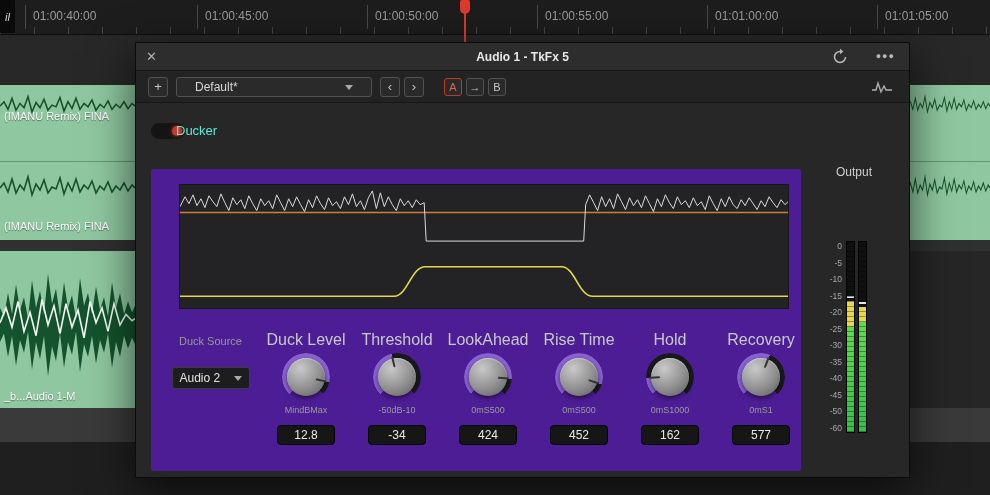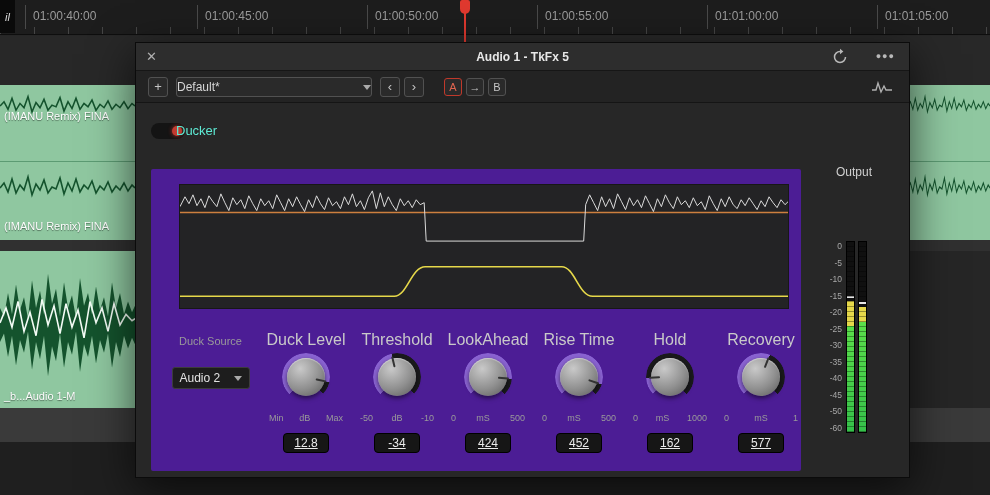--- a/index.html
+++ b/index.html
@@ -50,21 +50,21 @@
     font-size:12px;font-weight:bold;color:#e8e8e8;}
   .close-btn{position:absolute;left:10px;top:0;height:28px;line-height:28px;color:#b0b0b0;font-size:13px;cursor:default;}
   .hist-btn{position:absolute;right:60px;top:5px;width:18px;height:18px;}
   .menu-btn{position:absolute;right:14px;top:0;height:28px;line-height:26px;color:#b8b8b8;font-size:9px;letter-spacing:1px;}
 
   .presetbar{position:relative;height:32px;background:#232323;border-bottom:1px solid #151515;}
   .sq-btn{position:absolute;top:6px;width:20px;height:20px;border:1px solid #515151;border-radius:3px;
     color:#c5c5c5;font-size:13px;line-height:18px;text-align:center;background:#2a2a2a;}
   .add-btn{left:12px;}
   .preset-select{position:absolute;left:40px;top:6px;width:196px;height:20px;border:1px solid #515151;
-    border-radius:3px;background:#2a2a2a;color:#d6d6d6;font-size:12px;line-height:18px;padding:0 0;
+    border-radius:3px;background:#2a2a2a;color:#d6d6d6;font-size:12px;line-height:18px;padding:0 18px;
     display:flex;justify-content:space-between;align-items:center;}
   .tri-down{width:0;height:0;border-left:4px solid transparent;border-right:4px solid transparent;border-top:5px solid #aaa;}
   .prev-btn{left:244px;}
   .next-btn{left:268px;}
   .ab{position:absolute;top:7px;width:18px;height:18px;border:1px solid #515151;border-radius:3px;
     color:#c5c5c5;font-size:11px;line-height:16px;text-align:center;background:#2a2a2a;}
   .a-btn{left:308px;border-color:#c0392b;color:#e06550;}
   .arrow-btn{left:330px;}
   .b-btn{left:352px;}
   .wavicon-btn{position:absolute;right:16px;top:8px;width:22px;height:16px;}
@@ -87,23 +87,23 @@
   .knob{position:relative;width:48px;height:48px;margin-top:6px;}
   .knob-ring{position:absolute;inset:0;border-radius:50%;
     background:conic-gradient(from 225deg,var(--purple) calc(var(--arc,0.5)*270deg),#1a1a1c calc(var(--arc,0.5)*270deg) 270deg,transparent 270deg);
     -webkit-mask:radial-gradient(closest-side,transparent 70%,#000 71%);
             mask:radial-gradient(closest-side,transparent 70%,#000 71%);}
   .knob-face{position:absolute;inset:5px;border-radius:50%;
     background:radial-gradient(circle at 35% 28%,#c9c9c9,#909090 55%,#5f5f5f 95%);
     box-shadow:0 2px 5px rgba(0,0,0,.55), inset 0 1px 1px rgba(255,255,255,.4);}
   .knob-rot{position:absolute;inset:0;transform:rotate(calc(-135deg + var(--arc,0.5)*270deg));}
   .knob-pointer{position:absolute;left:calc(50% - 1px);top:3px;width:2px;height:11px;background:#333;border-radius:1px;}
-  .knob-range{width:74px;display:flex;justify-content:space-between;font-size:9px;color:#9a9a9a;margin-top:12px;}
-  .knob-value{width:46px;height:20px;margin-top:10px;background:#161616;border:1px solid #000;border-radius:4px;
-    color:#eaeaea;font-size:12px;line-height:18px;text-align:center;text-decoration:underline;}
+  .knob-range{width:74px;display:flex;justify-content:center;font-size:9px;color:#9a9a9a;margin-top:4px;}
+  .knob-value{width:58px;height:20px;margin-top:10px;background:#161616;border:1px solid #000;border-radius:4px;
+    color:#eaeaea;font-size:12px;line-height:18px;text-align:center;}
 
   .src-col{position:absolute;left:12px;top:166px;width:95px;display:flex;flex-direction:column;align-items:center;}
   .src-label{font-size:11px;color:#9a9a9a;height:14px;}
   .src-select{margin-top:18px;width:78px;height:22px;background:#1d1d1d;border:1px solid #3c3c3c;border-radius:3px;
     color:#e2e2e2;font-size:12px;display:flex;align-items:center;justify-content:space-between;padding:0 7px;}
 
   .out-label{position:absolute;left:700px;top:122px;font-size:12px;color:#cfcfcf;}
   .meter{position:absolute;left:686px;top:198px;height:192px;display:flex;}
   .m-scale{width:24px;height:100%;display:flex;flex-direction:column;justify-content:space-between;
     text-align:right;font-size:8.5px;color:#a8a8a8;padding-right:4px;}

